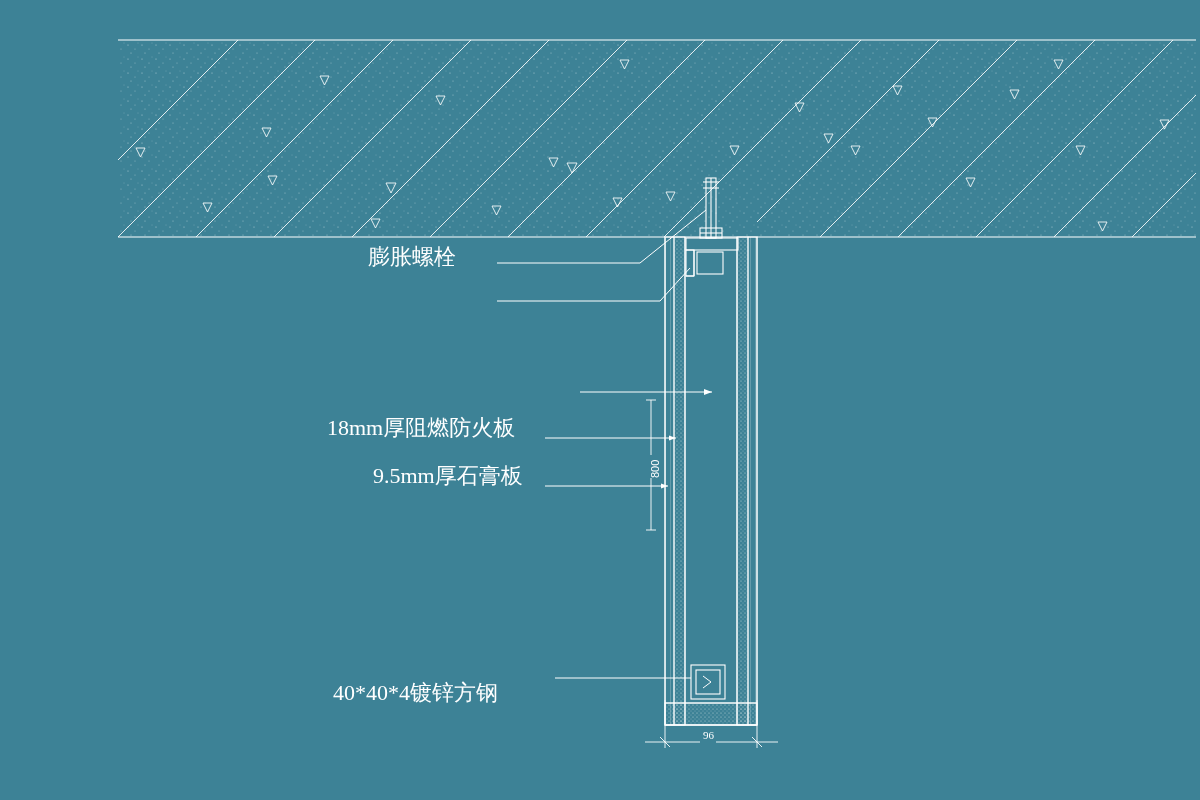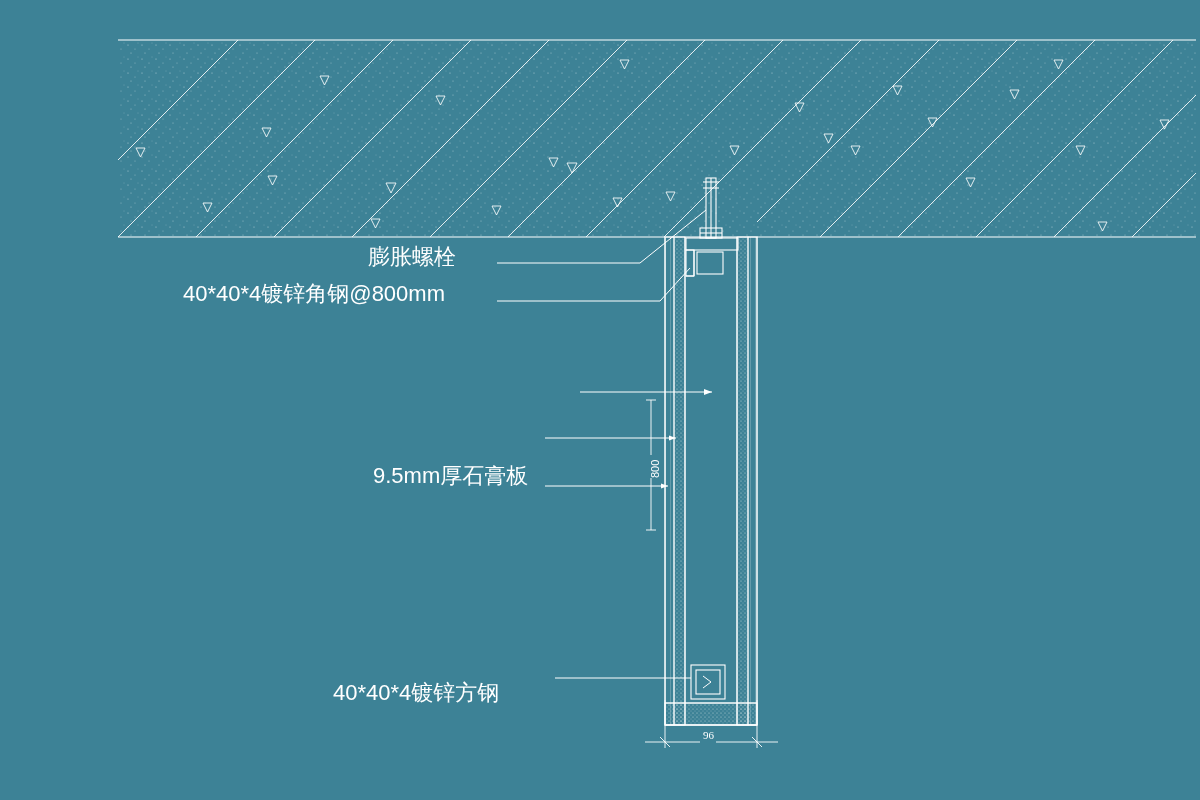--- a/index.html
+++ b/index.html
@@ -25,21 +25,21 @@
     top: 0;
     width: 1200px;
     height: 800px;
   }
   .lbl {
     position: absolute;
     color: #ffffff;
     font-size: 22px;
     line-height: 22px;
     white-space: nowrap;
-    font-family: Liberation Sans, sans-serif;
+    font-family: Liberation Serif, serif;
     text-align: right;
   }
   .dim-v {
     position: absolute;
     color: #ffffff;
     font-size: 11px;
     white-space: nowrap;
     transform: rotate(-90deg);
     transform-origin: left top;
     font-family: "Liberation Sans", sans-serif;
@@ -211,20 +211,20 @@
         <line x1="645" y1="742" x2="700" y2="742"></line>
         <line x1="716" y1="742" x2="778" y2="742"></line>
         <line x1="660" y1="737" x2="670" y2="747"></line>
         <line x1="752" y1="737" x2="762" y2="747"></line>
       </g>
 
     </g>
   </svg>
 
   <div class="lbl" style="left:368px; top:246px;">膨胀螺栓</div>
-  <div class="lbl" style="left:183px; top:283px;">40*40*4镀锌角钢@800mm</div>
+  <div class="lbl" style="left:327px; top:417px;">18mm厚阻燃防火板</div>
   <div class="lbl" style="left:349px; top:465px;margin-left:24px;">9.5mm厚石膏板</div>
   <div class="lbl" style="left:333px; top:682px;">40*40*4镀锌方钢</div>
 
   <div class="dim-v" style="left:649px; top:478px;">800</div>
   <div class="dim-h" style="left:703px; top:729px;">96</div>
 
 </div>
 
 </body></html>

